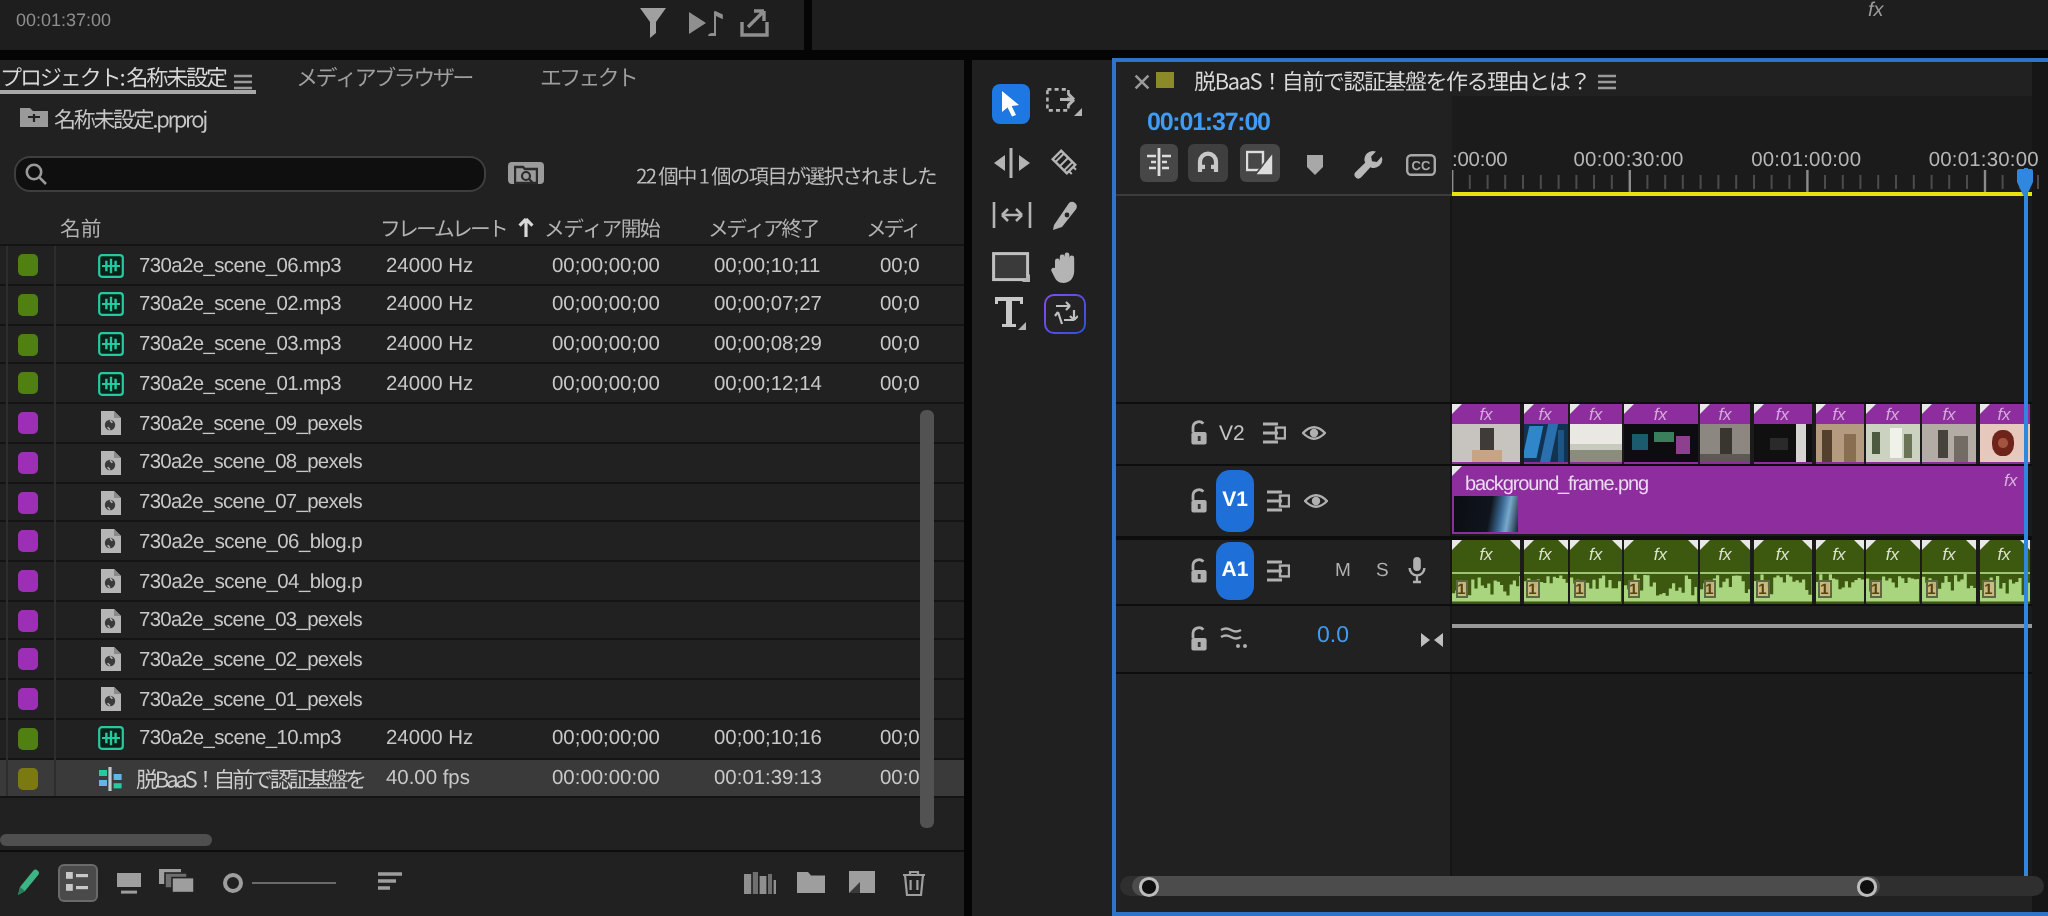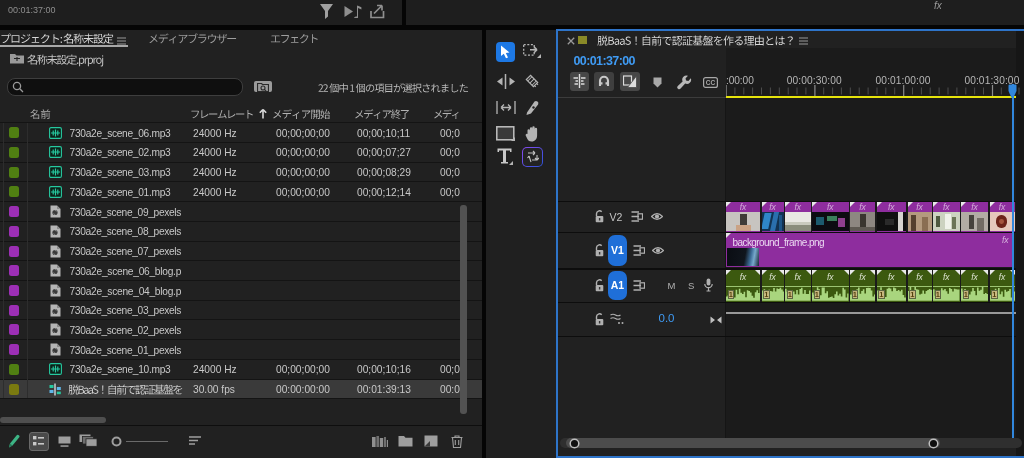--- a/index.html
+++ b/index.html
@@ -274,21 +274,21 @@
         <rect x="0.5" y="7" width="4" height="3" fill="#5fb6e8"></rect>
         <rect x="7.8" y="4" width="4" height="3" fill="#5fb6e8"></rect>
         <rect x="7.8" y="8.6" width="4" height="2.6" fill="#26c9a0"></rect>
       </svg>
     </div>
     <div style="position:absolute;left:68px;top:380.9px;">
       <svg width="114.0" height="15.9" viewBox="0 0 114.0 15.9" style="overflow:visible;display:block">
         <path fill="#cccccc" d="M1.5 3.9H3.7V4.7H1.5ZM1.5 6.5H3.6V7.3H1.5ZM1.5 9.1H3.6V9.9H1.5ZM1.1 3.9H1.8V7.9Q1.8 8.5 1.8 9.3Q1.8 10 1.7 10.8Q1.6 11.6 1.4 12.3Q1.3 13 1 13.6Q0.9 13.6 0.8 13.5Q0.7 13.4 0.6 13.4Q0.4 13.3 0.3 13.3Q0.6 12.7 0.8 12Q0.9 11.3 1 10.6Q1.1 9.9 1.1 9.2Q1.1 8.5 1.1 7.9ZM3.3 3.9H4.1V12.6Q4.1 12.9 4 13.1Q3.9 13.3 3.7 13.4Q3.5 13.5 3.2 13.5Q2.9 13.5 2.3 13.5Q2.3 13.4 2.3 13.3Q2.2 13.2 2.2 13Q2.2 12.9 2.1 12.8Q2.5 12.8 2.8 12.8Q3 12.8 3.1 12.8Q3.3 12.8 3.3 12.6ZM5.3 3.8 6 3.6Q6.3 4 6.6 4.5Q6.8 5 6.9 5.4L6.2 5.8Q6.1 5.4 5.8 4.8Q5.6 4.3 5.3 3.8ZM8.8 3.5 9.7 3.8Q9.4 4.4 9.1 5Q8.7 5.7 8.4 6.1L7.7 5.8Q7.9 5.5 8.1 5.1Q8.3 4.7 8.5 4.3Q8.7 3.9 8.8 3.5ZM6.1 9.1H6.9Q6.8 9.8 6.7 10.5Q6.6 11.2 6.3 11.8Q6.1 12.4 5.7 12.8Q5.2 13.3 4.6 13.6Q4.5 13.5 4.3 13.3Q4.2 13.1 4 13Q4.6 12.7 5 12.3Q5.4 11.9 5.6 11.4Q5.8 10.9 5.9 10.3Q6 9.7 6.1 9.1ZM7.8 9H8.6V12.4Q8.6 12.6 8.7 12.7Q8.7 12.7 8.9 12.7Q8.9 12.7 9.1 12.7Q9.2 12.7 9.4 12.7Q9.6 12.7 9.6 12.7Q9.8 12.7 9.8 12.6Q9.9 12.5 9.9 12.3Q9.9 12 9.9 11.4Q10 11.4 10.2 11.5Q10.3 11.6 10.4 11.6Q10.6 11.7 10.7 11.7Q10.6 12.4 10.5 12.8Q10.4 13.2 10.2 13.3Q10.1 13.5 9.7 13.5Q9.7 13.5 9.5 13.5Q9.4 13.5 9.2 13.5Q9.1 13.5 9 13.5Q8.8 13.5 8.8 13.5Q8.4 13.5 8.2 13.4Q8 13.3 7.9 13.1Q7.8 12.8 7.8 12.4ZM5.7 6.5V8.5H9.1V6.5ZM4.9 5.7H9.9V9.2H4.9Z M10.5 12.8V4.7H12.9Q13.7 4.7 14.4 4.9Q15 5.1 15.3 5.5Q15.7 6 15.7 6.7Q15.7 7.1 15.5 7.4Q15.4 7.8 15.1 8Q14.9 8.3 14.5 8.4V8.5Q15.2 8.6 15.7 9.1Q16.1 9.6 16.1 10.4Q16.1 11.2 15.8 11.7Q15.4 12.2 14.7 12.5Q14 12.8 13.1 12.8ZM11.5 8.1H12.7Q13.8 8.1 14.2 7.8Q14.7 7.4 14.7 6.8Q14.7 6.1 14.2 5.8Q13.7 5.5 12.8 5.5H11.5ZM11.5 12H12.9Q14 12 14.6 11.6Q15.1 11.2 15.1 10.4Q15.1 9.6 14.6 9.3Q14 8.9 12.9 8.9H11.5Z M17.4 12.9Q17 12.9 16.6 12.7Q16.2 12.5 15.9 12.1Q15.7 11.7 15.7 11.2Q15.7 10.2 16.6 9.7Q17.5 9.2 19.4 9Q19.4 8.6 19.3 8.2Q19.2 7.9 18.9 7.7Q18.6 7.5 18.1 7.5Q17.6 7.5 17.2 7.7Q16.7 7.9 16.3 8.1L16 7.4Q16.2 7.2 16.6 7.1Q17 6.9 17.4 6.8Q17.8 6.6 18.3 6.6Q19 6.6 19.5 6.9Q19.9 7.2 20.2 7.8Q20.4 8.3 20.4 9.1V12.8H19.6L19.5 12H19.4Q19 12.4 18.5 12.7Q18 12.9 17.4 12.9ZM17.7 12.1Q18.2 12.1 18.6 11.9Q18.9 11.7 19.4 11.3V9.6Q18.4 9.8 17.8 10Q17.2 10.2 16.9 10.5Q16.7 10.8 16.7 11.1Q16.7 11.7 17 11.9Q17.3 12.1 17.7 12.1Z M22.1 12.9Q21.6 12.9 21.2 12.7Q20.8 12.5 20.5 12.1Q20.3 11.7 20.3 11.2Q20.3 10.2 21.2 9.7Q22.1 9.2 24 9Q24 8.6 23.9 8.2Q23.8 7.9 23.5 7.7Q23.2 7.5 22.8 7.5Q22.2 7.5 21.8 7.7Q21.3 7.9 21 8.1L20.6 7.4Q20.8 7.2 21.2 7.1Q21.6 6.9 22 6.8Q22.4 6.6 22.9 6.6Q23.6 6.6 24.1 6.9Q24.6 7.2 24.8 7.8Q25 8.3 25 9.1V12.8H24.2L24.1 12H24Q23.6 12.4 23.1 12.7Q22.6 12.9 22.1 12.9ZM22.3 12.1Q22.8 12.1 23.2 11.9Q23.5 11.7 24 11.3V9.6Q23 9.8 22.4 10Q21.8 10.2 21.5 10.5Q21.3 10.8 21.3 11.1Q21.3 11.7 21.6 11.9Q21.9 12.1 22.3 12.1Z M27.6 12.9Q26.8 12.9 26 12.6Q25.3 12.3 24.8 11.7L25.4 11Q25.8 11.5 26.4 11.7Q27 12 27.6 12Q28.4 12 28.9 11.6Q29.3 11.3 29.3 10.7Q29.3 10.3 29.1 10Q29 9.8 28.7 9.6Q28.4 9.4 28 9.3L26.8 8.8Q26.4 8.6 26.1 8.3Q25.7 8.1 25.4 7.7Q25.2 7.3 25.2 6.7Q25.2 6.1 25.5 5.6Q25.8 5.1 26.4 4.8Q27 4.5 27.7 4.5Q28.4 4.5 29.1 4.8Q29.7 5.1 30.1 5.5L29.6 6.2Q29.2 5.8 28.7 5.6Q28.3 5.4 27.7 5.4Q27 5.4 26.6 5.8Q26.2 6.1 26.2 6.6Q26.2 7 26.4 7.3Q26.6 7.5 26.9 7.7Q27.2 7.8 27.6 8L28.7 8.5Q29.2 8.7 29.5 8.9Q29.9 9.2 30.1 9.6Q30.4 10 30.4 10.6Q30.4 11.3 30 11.8Q29.7 12.3 29.1 12.6Q28.5 12.9 27.6 12.9Z M34.4 10.1 34.2 5.8 34.1 4.5H35.4L35.3 5.8L35.1 10.1ZM34.8 12.8Q34.5 12.8 34.3 12.6Q34 12.4 34 12.1Q34 11.8 34.3 11.6Q34.5 11.4 34.8 11.4Q35 11.4 35.2 11.6Q35.5 11.8 35.5 12.1Q35.5 12.4 35.2 12.6Q35 12.8 34.8 12.8Z M41 7.5H47.4V8.2H41ZM41 9.9H47.4V10.6H41ZM41 12.3H47.4V13H41ZM40.5 5H48V13.6H47.2V5.8H41.3V13.6H40.5ZM43.7 3.5 44.6 3.6Q44.5 4.1 44.3 4.6Q44.1 5.1 43.9 5.5L43.1 5.3Q43.2 5.1 43.3 4.7Q43.4 4.4 43.5 4.1Q43.6 3.8 43.7 3.5Z M48.7 5.3H58.5V6H48.7ZM49.8 8.8H52.9V9.4H49.8ZM49.8 10.6H52.9V11.2H49.8ZM54.7 7.1H55.5V11.6H54.7ZM52.6 7H53.4V12.7Q53.4 13 53.3 13.2Q53.2 13.4 53 13.5Q52.8 13.6 52.4 13.6Q52 13.6 51.5 13.6Q51.4 13.4 51.3 13.2Q51.3 13 51.2 12.9Q51.6 12.9 51.9 12.9Q52.3 12.9 52.4 12.9Q52.5 12.9 52.5 12.8Q52.6 12.8 52.6 12.7ZM57 6.8H57.8V12.6Q57.8 13 57.7 13.2Q57.6 13.4 57.3 13.5Q57.1 13.6 56.6 13.6Q56.2 13.6 55.6 13.6Q55.5 13.4 55.5 13.2Q55.4 13 55.3 12.8Q55.8 12.8 56.2 12.8Q56.6 12.8 56.7 12.8Q56.9 12.8 56.9 12.8Q57 12.7 57 12.6ZM50.4 3.8 51.1 3.5Q51.5 3.9 51.8 4.3Q52.1 4.7 52.2 5.1L51.4 5.4Q51.3 5 51 4.6Q50.7 4.1 50.4 3.8ZM56 3.5 56.9 3.8Q56.6 4.3 56.3 4.8Q55.9 5.3 55.6 5.7L54.9 5.4Q55.1 5.2 55.3 4.8Q55.5 4.5 55.7 4.1Q55.9 3.8 56 3.5ZM49.4 7H52.8V7.7H50.1V13.6H49.4Z M58.4 5.5Q58.7 5.5 58.9 5.5Q59.2 5.5 59.4 5.5Q59.6 5.4 60.1 5.4Q60.6 5.3 61.3 5.3Q61.9 5.2 62.7 5.1Q63.4 5.1 64.2 5Q64.8 5 65.3 4.9Q65.8 4.9 66.3 4.9Q66.8 4.8 67.1 4.8L67.1 5.7Q66.8 5.7 66.4 5.7Q66 5.7 65.6 5.8Q65.3 5.8 65 5.9Q64.4 6.1 63.9 6.4Q63.5 6.8 63.1 7.3Q62.8 7.8 62.6 8.3Q62.5 8.9 62.5 9.4Q62.5 10 62.7 10.5Q62.9 11 63.3 11.3Q63.7 11.6 64.1 11.8Q64.6 12 65.2 12.1Q65.7 12.2 66.3 12.3L65.9 13.2Q65.3 13.1 64.7 13Q64.1 12.8 63.5 12.6Q63 12.3 62.5 11.9Q62.1 11.4 61.8 10.9Q61.6 10.3 61.6 9.5Q61.6 8.7 61.9 8Q62.2 7.2 62.7 6.7Q63.1 6.1 63.6 5.8Q63.3 5.9 62.8 5.9Q62.2 6 61.7 6Q61.1 6.1 60.5 6.2Q59.9 6.3 59.3 6.3Q58.8 6.4 58.5 6.5ZM65.5 7Q65.7 7.2 65.8 7.5Q66 7.8 66.2 8Q66.3 8.3 66.5 8.6L65.9 8.8Q65.7 8.4 65.5 8Q65.2 7.6 65 7.3ZM66.8 6.6Q66.9 6.8 67.1 7Q67.2 7.3 67.4 7.6Q67.6 7.9 67.7 8.1L67.1 8.4Q66.9 8 66.7 7.6Q66.5 7.2 66.2 6.8Z M73.7 4.3H74.5Q74.4 5 74.3 5.6Q74.1 6.3 73.8 6.9Q73.5 7.4 73 8Q72.5 8.5 71.8 8.8Q71.7 8.7 71.6 8.5Q71.4 8.3 71.3 8.2Q72 7.9 72.4 7.5Q72.9 7 73.1 6.5Q73.4 6 73.5 5.4Q73.7 4.8 73.7 4.3ZM71.7 5.9 72.1 5.3Q72.7 5.5 73.3 5.7Q73.9 6 74.5 6.3Q75 6.6 75.4 6.9L75 7.5Q74.6 7.2 74.1 6.9Q73.5 6.6 72.9 6.3Q72.3 6 71.7 5.9ZM76.3 4H77.1Q77.1 4 77.1 4.1Q77.1 4.1 77.1 4.2Q77.1 4.3 77.1 4.3Q77.1 5.6 77 6.4Q76.9 7.2 76.8 7.7Q76.8 8.1 76.6 8.2Q76.5 8.4 76.3 8.5Q76.2 8.5 76 8.5Q75.8 8.6 75.4 8.6Q75.1 8.6 74.7 8.5Q74.6 8.4 74.6 8.2Q74.5 7.9 74.4 7.8Q74.8 7.8 75.1 7.8Q75.5 7.8 75.6 7.8Q75.8 7.9 75.9 7.7Q76 7.6 76.1 7.2Q76.2 6.9 76.2 6.1Q76.3 5.4 76.3 4.1ZM73 9.8H73.7V12.5Q73.7 12.7 73.8 12.8Q73.9 12.8 74.1 12.8Q74.1 12.8 74.3 12.8Q74.4 12.8 74.6 12.8Q74.8 12.8 74.9 12.8Q75.1 12.8 75.1 12.8Q75.3 12.8 75.3 12.7Q75.4 12.7 75.5 12.4Q75.5 12.1 75.5 11.6Q75.6 11.6 75.7 11.7Q75.8 11.7 75.9 11.8Q76.1 11.8 76.2 11.9Q76.2 12.5 76.1 12.9Q76 13.3 75.8 13.4Q75.6 13.6 75.2 13.6Q75.1 13.6 75 13.6Q74.8 13.6 74.6 13.6Q74.4 13.6 74.2 13.6Q74.1 13.6 74 13.6Q73.6 13.6 73.3 13.5Q73.1 13.4 73 13.1Q73 12.9 73 12.5ZM71.9 10.2 72.6 10.4Q72.5 10.9 72.4 11.4Q72.3 11.9 72.1 12.3Q71.9 12.7 71.7 13L71 12.6Q71.3 12.4 71.5 12Q71.7 11.6 71.8 11.1Q71.9 10.7 71.9 10.2ZM73.1 8.8 73.6 8.4Q74 8.5 74.4 8.8Q74.8 9 75.1 9.3Q75.4 9.6 75.6 9.8L75.1 10.4Q74.9 10.1 74.6 9.8Q74.3 9.6 73.9 9.3Q73.5 9 73.1 8.8ZM75.7 10.3 76.4 10Q76.7 10.4 76.9 10.9Q77.2 11.4 77.4 11.8Q77.6 12.3 77.6 12.7L76.9 13Q76.8 12.6 76.7 12.1Q76.5 11.7 76.2 11.2Q76 10.7 75.7 10.3ZM71.8 4H76.7V4.7H71.8ZM67.8 6.8H71V7.5H67.8ZM67.9 3.9H70.9V4.6H67.9ZM67.8 8.3H71V9H67.8ZM67.3 5.3H71.3V6H67.3ZM68.2 9.8H71V13H68.2V12.3H70.2V10.5H68.2ZM67.8 9.8H68.5V13.5H67.8Z M81.1 4.2H86.8V5H81.1ZM80.8 12.5H86.9V13.3H80.8ZM84.2 8H86.7V8.8H84.2ZM83.7 4.5H84.5V12.9H83.7ZM81.6 7H82.4V12.8H81.6ZM77.3 6.9H80.4V7.6H77.3ZM77.3 3.9H80.4V4.6H77.3ZM77.3 8.4H80.4V9.1H77.3ZM76.8 5.4H80.8V6.1H76.8ZM77.7 9.9H80.4V13.1H77.7V12.4H79.7V10.6H77.7ZM77.3 9.9H78V13.6H77.3Z M86.8 4.6H95.8V5.3H86.8ZM87.1 12.6H95.5V13.3H87.1ZM88.9 6H93.6V6.6H88.9ZM88.9 7.4H93.6V8H88.9ZM86.3 8.8H96.3V9.5H86.3ZM88.6 10.8H94V11.5H88.6ZM88.4 3.5H89.3V9.2H88.4ZM93.3 3.5H94.1V9.2H93.3ZM90.8 9.9H91.6V13H90.8ZM89 9 89.7 9.3Q89.4 9.8 88.9 10.4Q88.4 10.9 87.8 11.3Q87.3 11.7 86.7 12Q86.6 11.9 86.5 11.8Q86.4 11.7 86.3 11.5Q86.2 11.4 86.1 11.4Q86.7 11.1 87.2 10.8Q87.8 10.4 88.3 9.9Q88.7 9.5 89 9ZM93.5 9Q93.8 9.5 94.3 9.9Q94.7 10.3 95.3 10.7Q95.8 11 96.4 11.2Q96.3 11.3 96.2 11.4Q96.1 11.5 96 11.6Q95.9 11.8 95.8 11.9Q95.3 11.6 94.7 11.2Q94.1 10.8 93.7 10.3Q93.2 9.8 92.9 9.3Z M96.9 4.3H99.8V4.9H96.9ZM98.1 3.5 98.9 3.6Q98.7 3.9 98.6 4.2Q98.4 4.5 98.3 4.7L97.7 4.6Q97.8 4.3 97.9 4Q98.1 3.7 98.1 3.5ZM96.6 4.3H97.3V6.4Q97.3 6.9 97.2 7.6Q97.1 8.3 96.8 9Q96.6 9.6 96.1 10.2Q96 10.1 95.9 10Q95.8 9.9 95.7 9.8Q95.6 9.7 95.5 9.7Q96 9.2 96.2 8.6Q96.5 8 96.5 7.5Q96.6 6.9 96.6 6.3ZM101.7 3.9H103.9V4.5H101.7ZM100.9 6.7H104.4V7.3H100.9ZM101.4 3.9H102.1V4.7Q102.1 5.1 102 5.4Q101.9 5.8 101.6 6.1Q101.4 6.5 101 6.8Q100.9 6.7 100.8 6.6Q100.7 6.5 100.7 6.4Q100.6 6.3 100.5 6.2Q101.1 5.9 101.2 5.5Q101.4 5.1 101.4 4.7ZM99.4 4.3H100.1V9.1Q100.1 9.3 100.1 9.5Q100 9.7 99.8 9.8Q99.6 9.8 99.3 9.9Q99 9.9 98.5 9.9Q98.5 9.7 98.5 9.5Q98.4 9.4 98.3 9.2Q98.7 9.2 98.9 9.2Q99.2 9.2 99.3 9.2Q99.4 9.2 99.4 9.2Q99.4 9.1 99.4 9.1ZM95.6 6.7Q96.2 6.7 97.1 6.7Q97.9 6.7 98.8 6.6Q99.7 6.6 100.7 6.5L100.6 7.2Q99.7 7.2 98.8 7.2Q97.9 7.3 97.1 7.3Q96.3 7.4 95.7 7.4ZM97.7 5.4 98.2 5.2Q98.4 5.4 98.6 5.7Q98.8 6 98.9 6.3L98.3 6.5Q98.2 6.2 98.1 5.9Q97.9 5.6 97.7 5.4ZM98 7.6H98.6V9.1H98ZM103.5 3.9H104.2V5.5Q104.2 5.7 104.2 5.7Q104.3 5.8 104.4 5.8Q104.4 5.8 104.5 5.8Q104.6 5.8 104.7 5.8Q104.8 5.8 104.9 5.8Q105 5.8 105 5.7Q105.1 5.6 105.1 5.5Q105.1 5.3 105.1 4.9Q105.2 5 105.4 5.1Q105.6 5.1 105.7 5.2Q105.7 5.9 105.5 6.1Q105.3 6.4 105 6.4Q104.9 6.4 104.8 6.4Q104.6 6.4 104.5 6.4Q104.4 6.4 104.3 6.4Q103.9 6.4 103.7 6.2Q103.5 6 103.5 5.5ZM104.2 6.7H104.4L104.5 6.7L104.9 6.9Q104.6 7.8 104 8.4Q103.4 9 102.6 9.4Q101.8 9.7 100.8 9.9Q100.8 9.8 100.7 9.7Q100.7 9.6 100.6 9.5Q100.5 9.4 100.4 9.3Q101.3 9.2 102.1 8.8Q102.8 8.5 103.4 8.1Q103.9 7.6 104.2 6.9ZM101.9 7.3Q102.4 8.1 103.4 8.7Q104.4 9.2 105.8 9.4Q105.7 9.5 105.5 9.7Q105.4 9.9 105.3 10Q103.9 9.8 102.9 9.1Q101.8 8.5 101.3 7.5ZM95.7 12.6H105.7V13.3H95.7ZM97 10.2H104.4V13H103.6V10.8H102.1V13H101.4V10.8H99.9V13H99.2V10.8H97.7V13H97Z M109.6 4.1Q109.6 4.4 109.5 4.8Q109.4 5.3 109.1 5.8Q108.9 6.3 108.6 6.9Q108.4 7.4 108 7.8Q108.2 7.7 108.5 7.6Q108.8 7.5 109 7.5Q109.3 7.4 109.6 7.4Q110.2 7.4 110.6 7.8Q111.1 8.1 111.1 8.8Q111.1 9 111.1 9.3Q111.1 9.7 111.1 10Q111.1 10.4 111.1 10.7Q111.1 11.1 111.1 11.3H110.3Q110.3 11.1 110.3 10.8Q110.3 10.5 110.3 10.2Q110.3 9.8 110.3 9.5Q110.3 9.3 110.3 9Q110.3 8.6 110 8.3Q109.7 8.1 109.3 8.1Q108.7 8.1 108.3 8.3Q107.8 8.6 107.4 8.9Q107.1 9.1 106.9 9.4Q106.7 9.7 106.4 10.1L105.6 9.5Q106.4 8.7 106.9 8.1Q107.5 7.4 107.8 6.8Q108.1 6.2 108.3 5.8Q108.5 5.3 108.6 4.8Q108.7 4.4 108.7 4ZM105.9 5.2Q106.3 5.3 106.8 5.3Q107.4 5.4 107.7 5.4Q108.5 5.4 109.3 5.3Q110.2 5.3 111 5.2Q111.9 5.1 112.7 5L112.7 5.8Q112.1 5.9 111.4 6Q110.8 6 110.1 6.1Q109.5 6.1 108.8 6.1Q108.2 6.1 107.7 6.1Q107.5 6.1 107.2 6.1Q106.8 6.1 106.5 6.1Q106.2 6.1 105.9 6.1ZM114.3 7.9Q114.1 7.9 114 8Q113.8 8.1 113.6 8.1Q113.5 8.2 113.3 8.3Q112.7 8.5 112 8.8Q111.2 9.1 110.4 9.5Q109.9 9.8 109.5 10.1Q109 10.4 108.8 10.7Q108.6 11.1 108.6 11.5Q108.6 11.8 108.7 12Q108.9 12.2 109.1 12.3Q109.4 12.4 109.8 12.4Q110.1 12.4 110.5 12.4Q111.2 12.4 112 12.4Q112.8 12.3 113.6 12.2L113.5 13.1Q113.1 13.1 112.6 13.2Q112.1 13.2 111.5 13.2Q111 13.3 110.5 13.3Q109.7 13.3 109.1 13.1Q108.4 13 108.1 12.6Q107.7 12.2 107.7 11.6Q107.7 11.1 107.9 10.7Q108.1 10.3 108.5 9.9Q108.9 9.6 109.4 9.3Q109.9 9 110.4 8.7Q110.9 8.5 111.4 8.3Q111.8 8 112.2 7.9Q112.7 7.7 113 7.5Q113.3 7.4 113.5 7.3Q113.7 7.2 113.9 7.1Z"></path>
       </svg>
     </div>
-    <div style="position:absolute;left:193px;top:385.1px;font:10.2px &quot;Liberation Sans&quot;,sans-serif;line-height:1;color:#c8c8c8;white-space:pre;">30.00 fps</div>
+    <div style="position:absolute;left:193px;top:385.1px;font:10.2px &quot;Liberation Sans&quot;,sans-serif;line-height:1;color:#c8c8c8;white-space:pre;">40.00 fps</div>
     <div style="position:absolute;left:276px;top:385.1px;font:10.2px &quot;Liberation Sans&quot;,sans-serif;line-height:1;color:#c8c8c8;white-space:pre;letter-spacing:0.01px;">00:00:00:00</div>
     <div style="position:absolute;left:357px;top:385.1px;font:10.2px &quot;Liberation Sans&quot;,sans-serif;line-height:1;color:#c8c8c8;white-space:pre;letter-spacing:0.01px;">00:01:39:13</div>
     <div style="position:absolute;left:440px;top:385.1px;font:10.2px &quot;Liberation Sans&quot;,sans-serif;line-height:1;color:#c8c8c8;white-space:pre;">00:0</div>
     <div style="position:absolute;left:3px;top:123px;width:1px;height:275.3px;background:#2d2d2d;"></div>
     <div style="position:absolute;left:27px;top:123px;width:1px;height:275.3px;background:#2d2d2d;"></div>
     <div style="position:absolute;left:460px;top:205px;width:7px;height:209px;background:#525252;border-radius:3px;"></div>
     <div style="position:absolute;left:0px;top:416.5px;width:106px;height:6.5px;background:#4f4f4f;border-radius:3px;"></div>
     <div style="position:absolute;left:0px;top:424.5px;width:482px;height:1px;background:#0e0e0e;"></div>
     <div style="position:absolute;left:7px;top:434px;">
       <svg width="13" height="14" viewBox="0 0 13 14" style="display:block">

